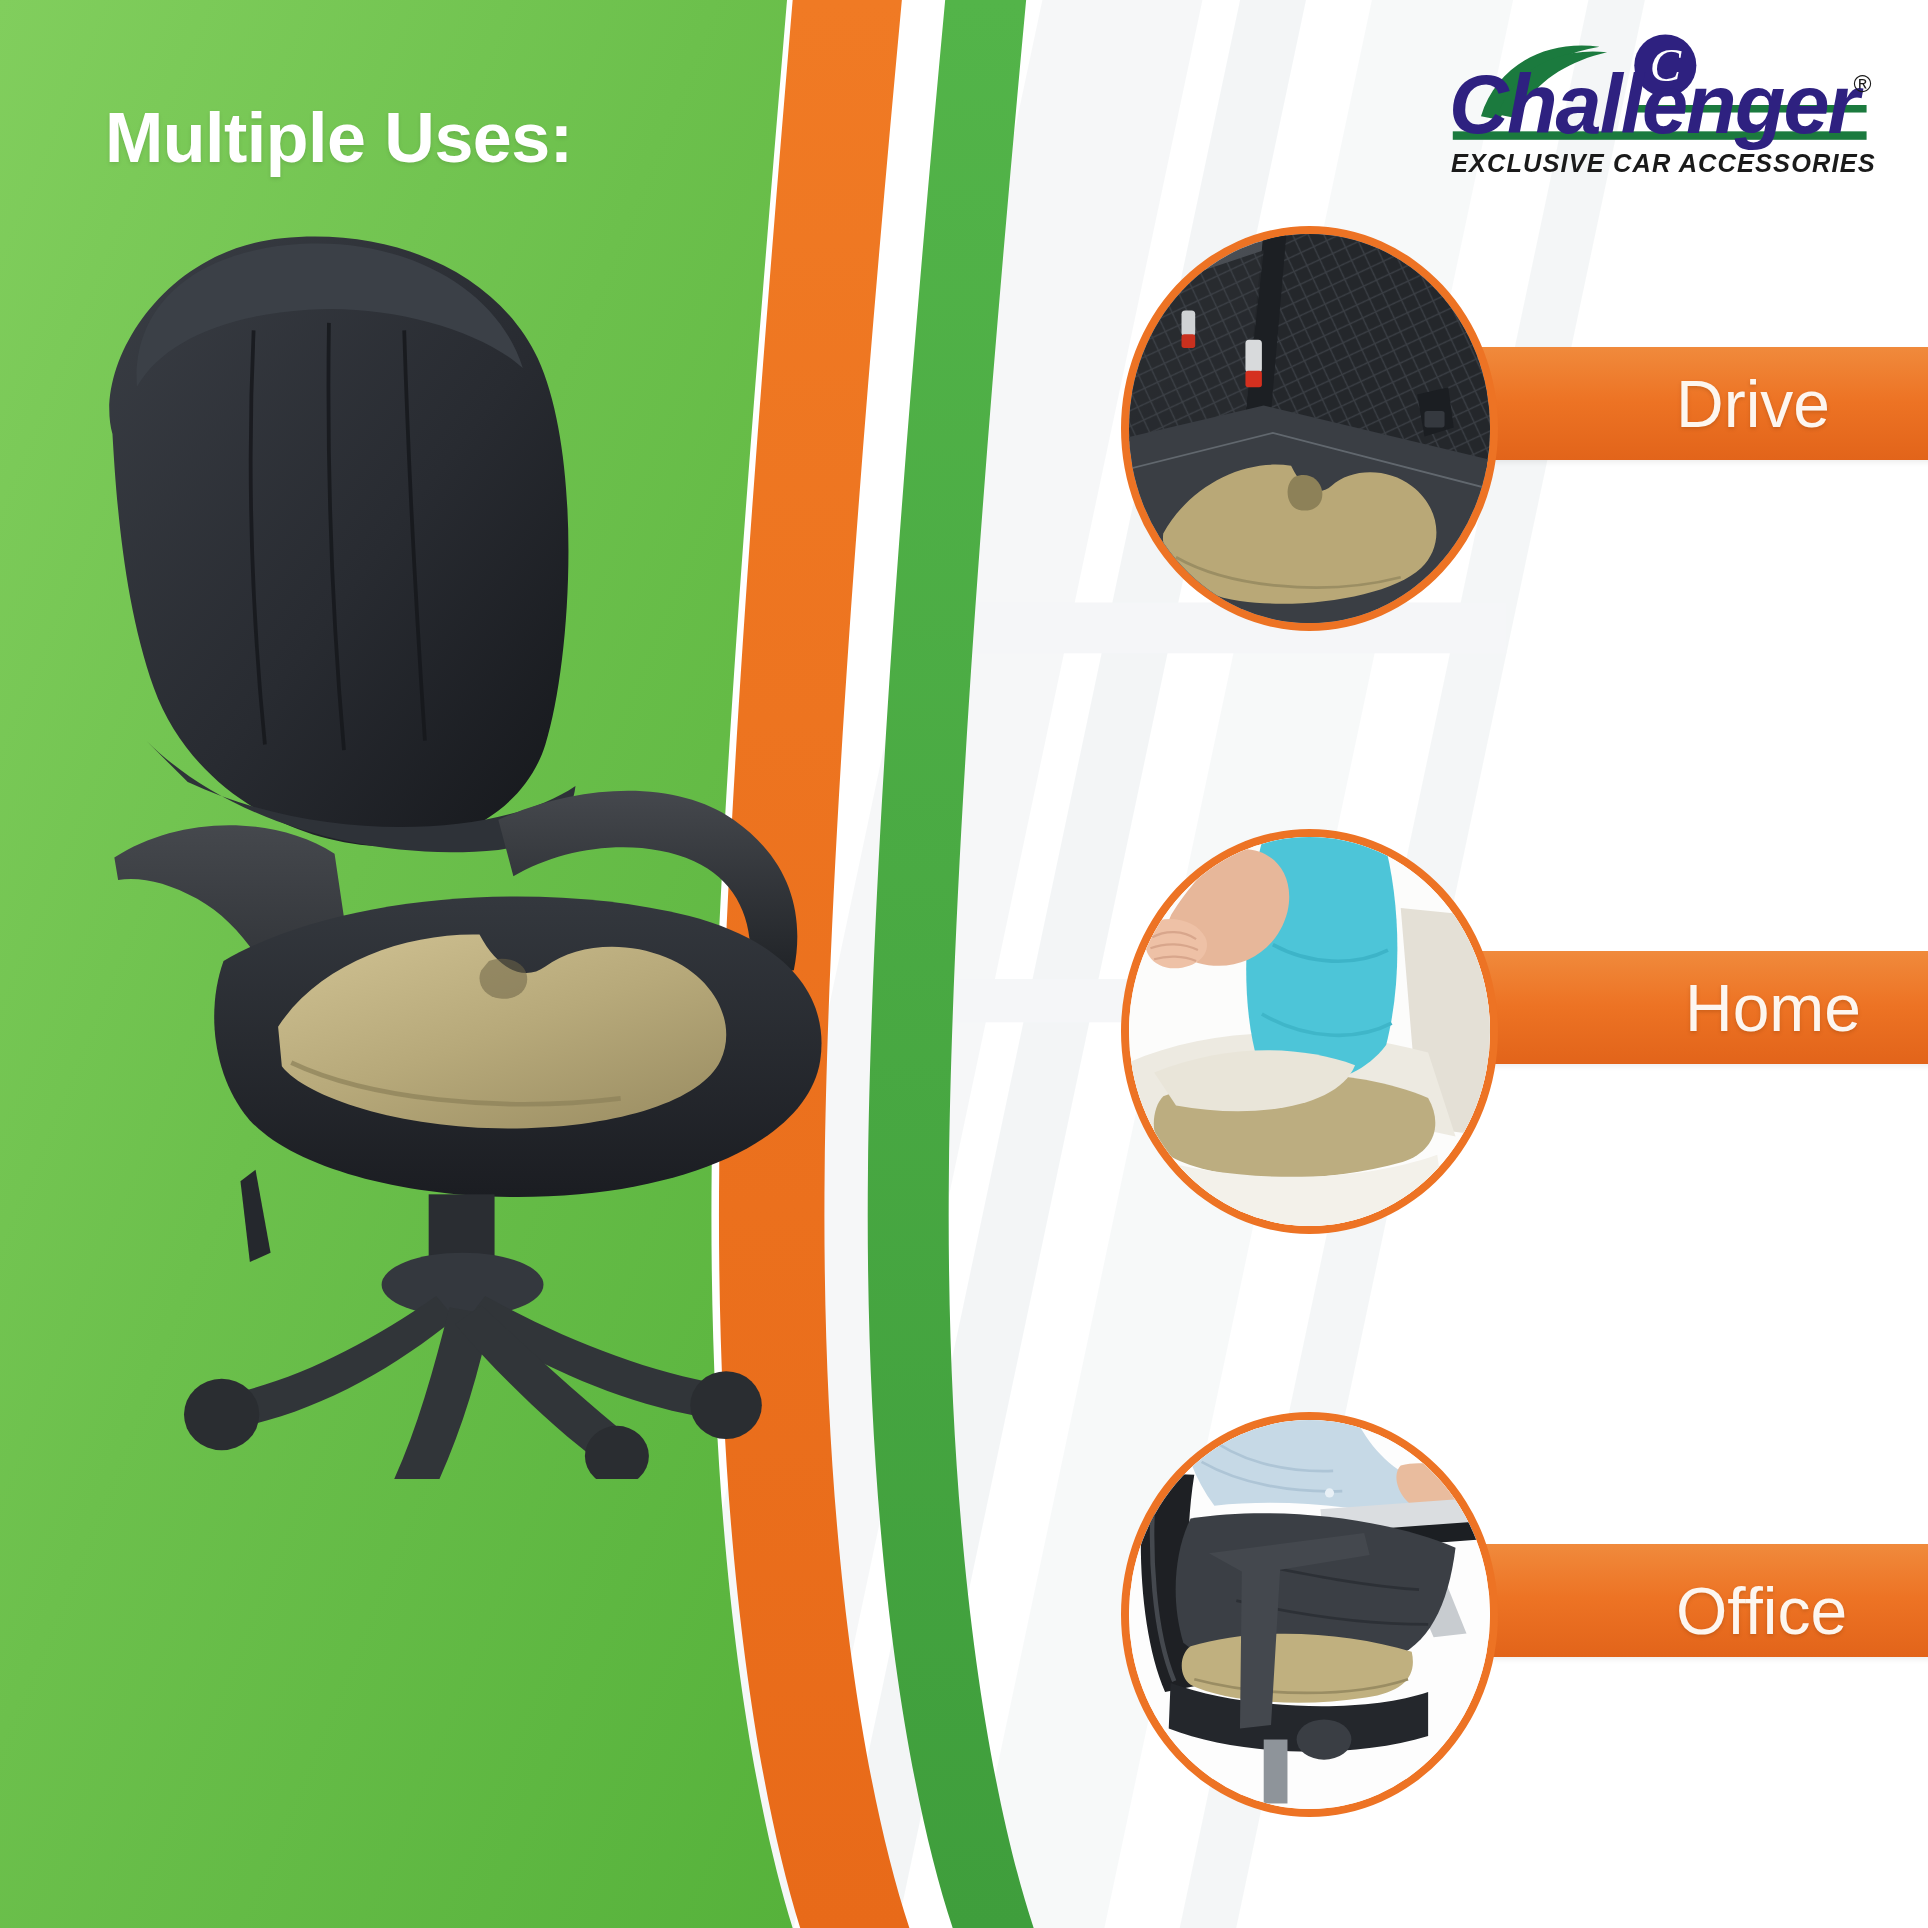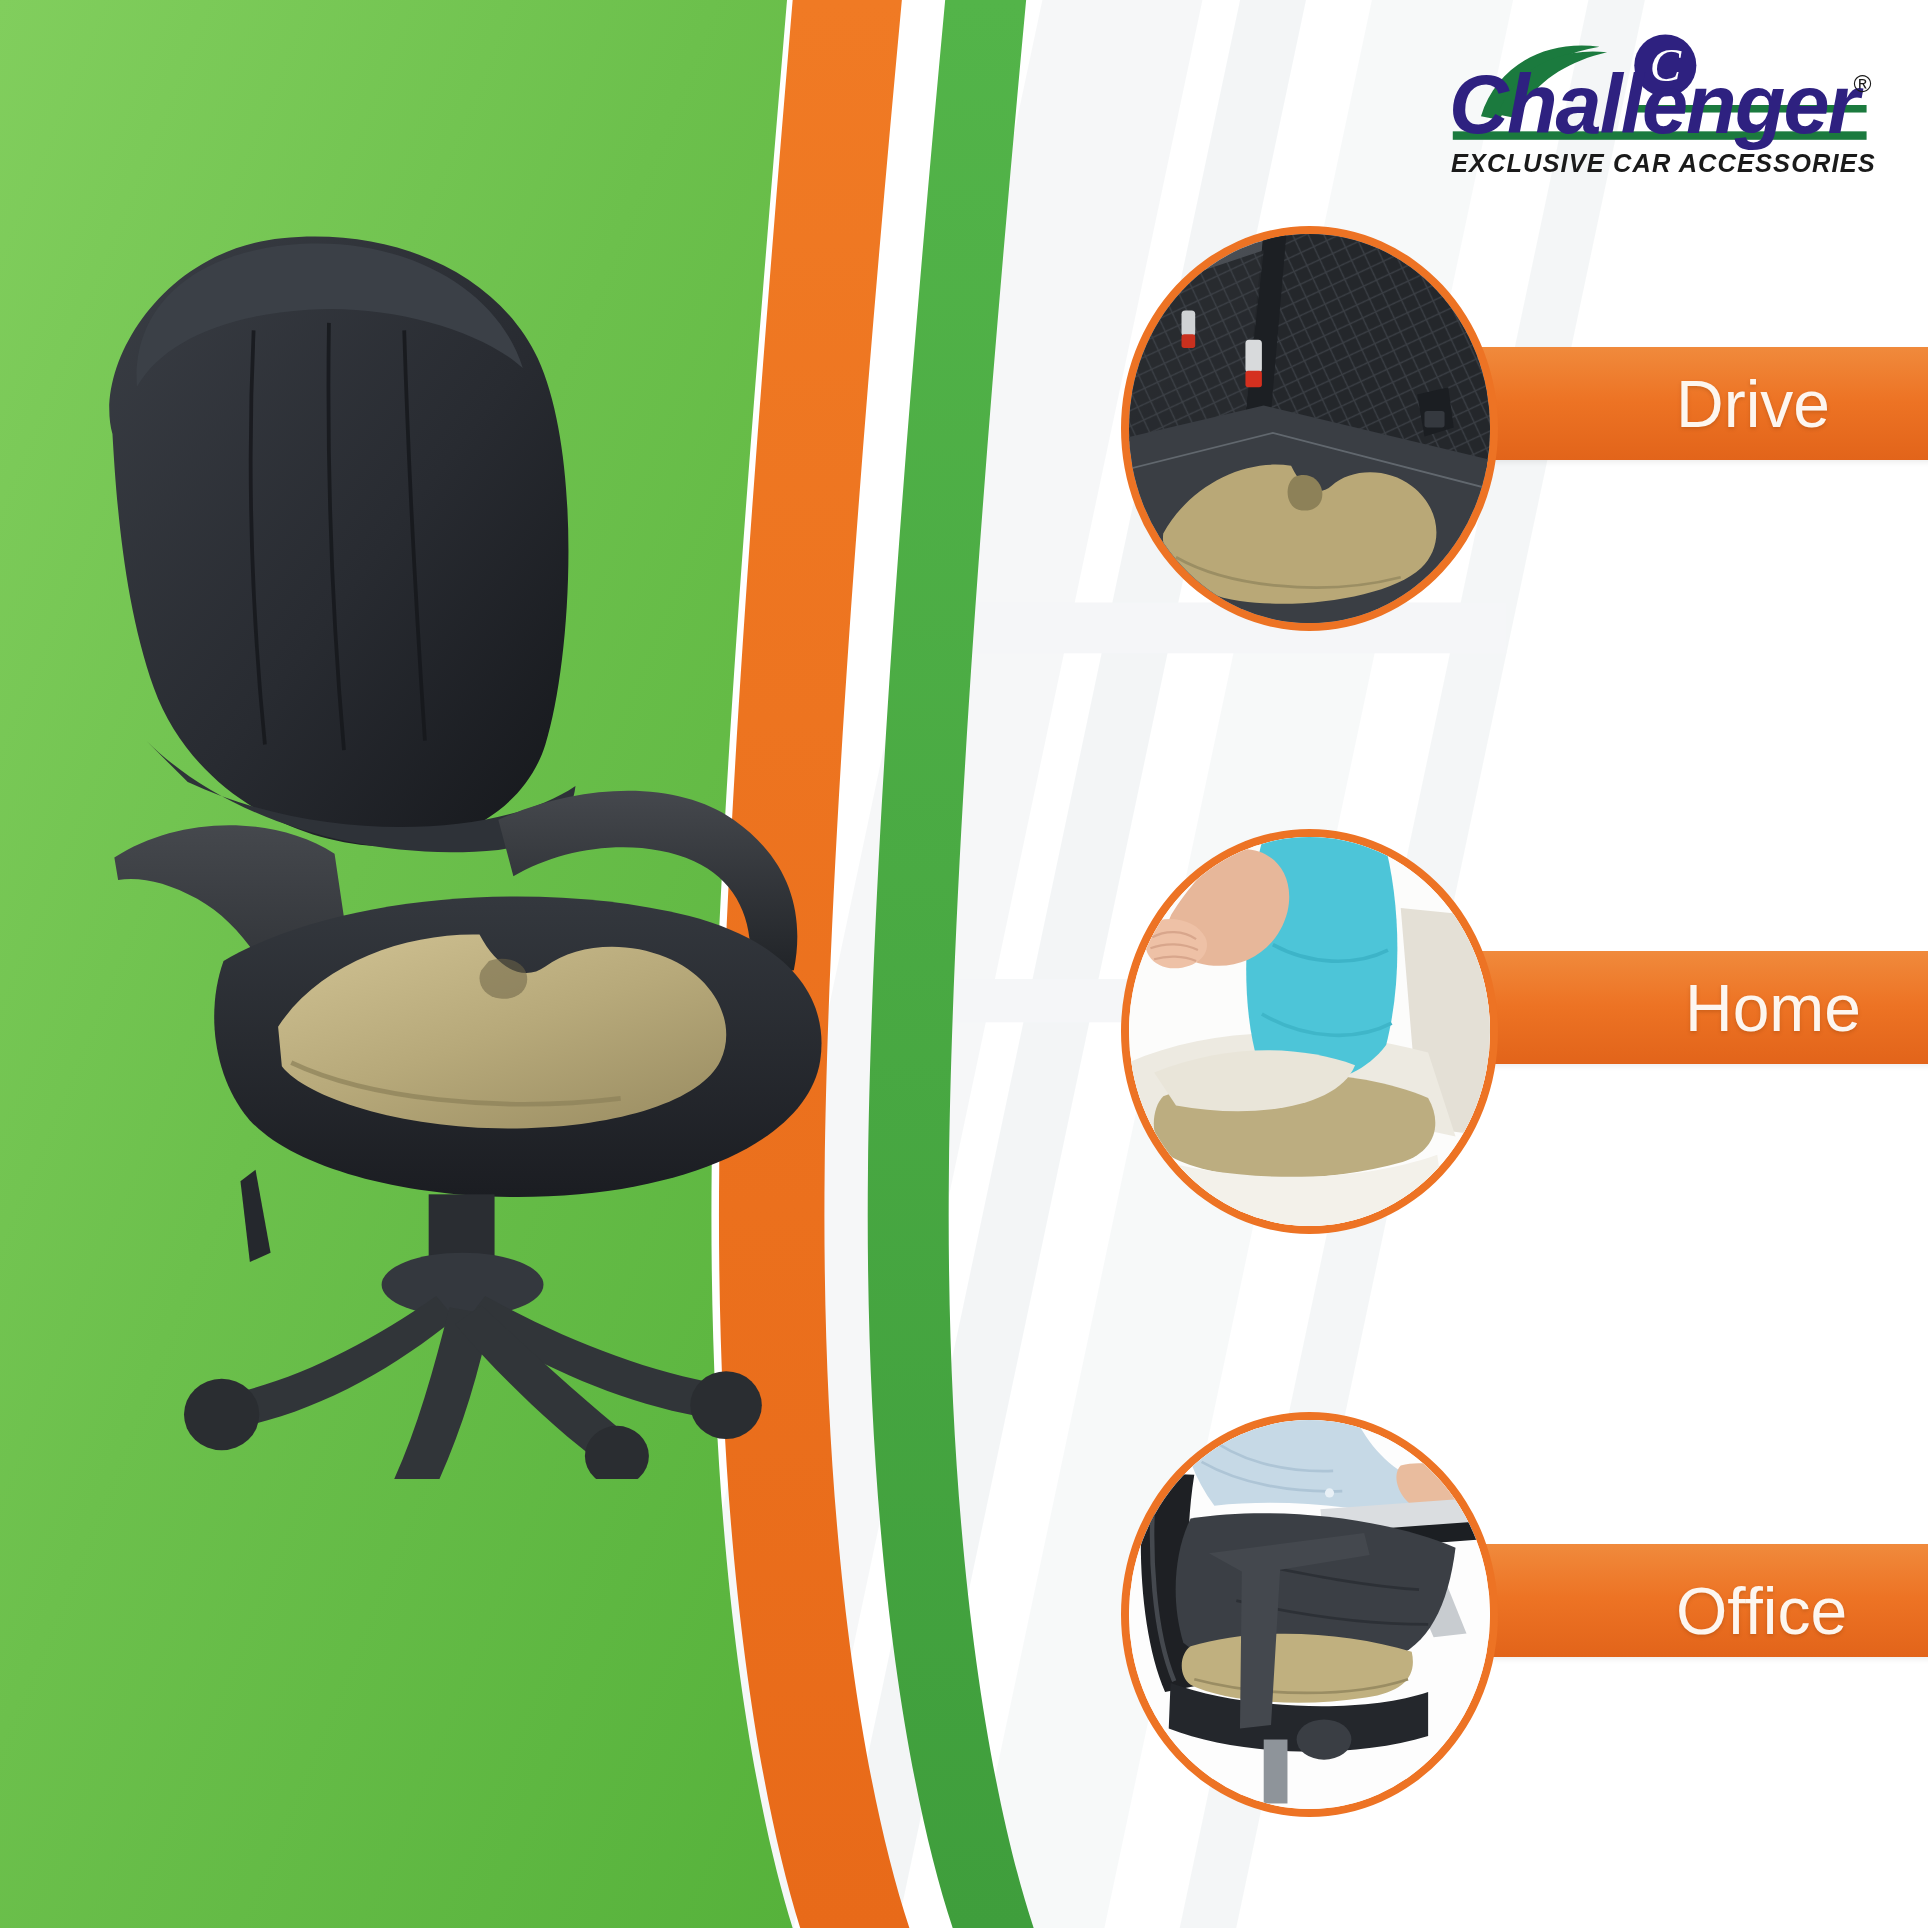--- a/index.html
+++ b/index.html
@@ -101,20 +101,21 @@
       </g>
 
       <path d="M 0,0 L 836,0 C 800,430 760,900 756,1240 C 752,1600 790,1880 842,2048 L 0,2048 Z" fill="url(#gGreen)"></path>
 
       <path d="M 842,0 L 958,0 C 918,430 880,900 876,1242 C 872,1604 912,1884 966,2048 L 850,2048 C 798,1880 760,1600 764,1240 C 768,900 806,430 842,0 Z" fill="url(#gOrange)"></path>
 
       <path d="M 1004,0 L 1090,0 C 1050,430 1012,900 1008,1242 C 1004,1604 1044,1884 1098,2048 L 1012,2048 C 958,1884 918,1604 922,1242 C 926,900 964,430 1004,0 Z" fill="url(#gStripeGreen)"></path>
     </g>
   </svg>
 
+  <div class="heading">Multiple Uses:</div>
 
   <div class="logo">
     <svg viewBox="0 0 470 168">
 
       <path d="M 42,96 C 58,44 108,14 168,22 C 118,30 78,58 62,100 Z" fill="#1B7A3E"></path>
       <path d="M 60,94 C 76,48 122,22 176,28 C 132,38 96,62 80,98 Z" fill="#1B7A3E"></path>
 
       <circle cx="238" cy="42" r="33" fill="#2E2180"></circle>
       <text x="238" y="58" text-anchor="middle" font-family="Liberation Serif, serif" font-style="italic" font-size="50" fill="#ffffff">C</text>
 

